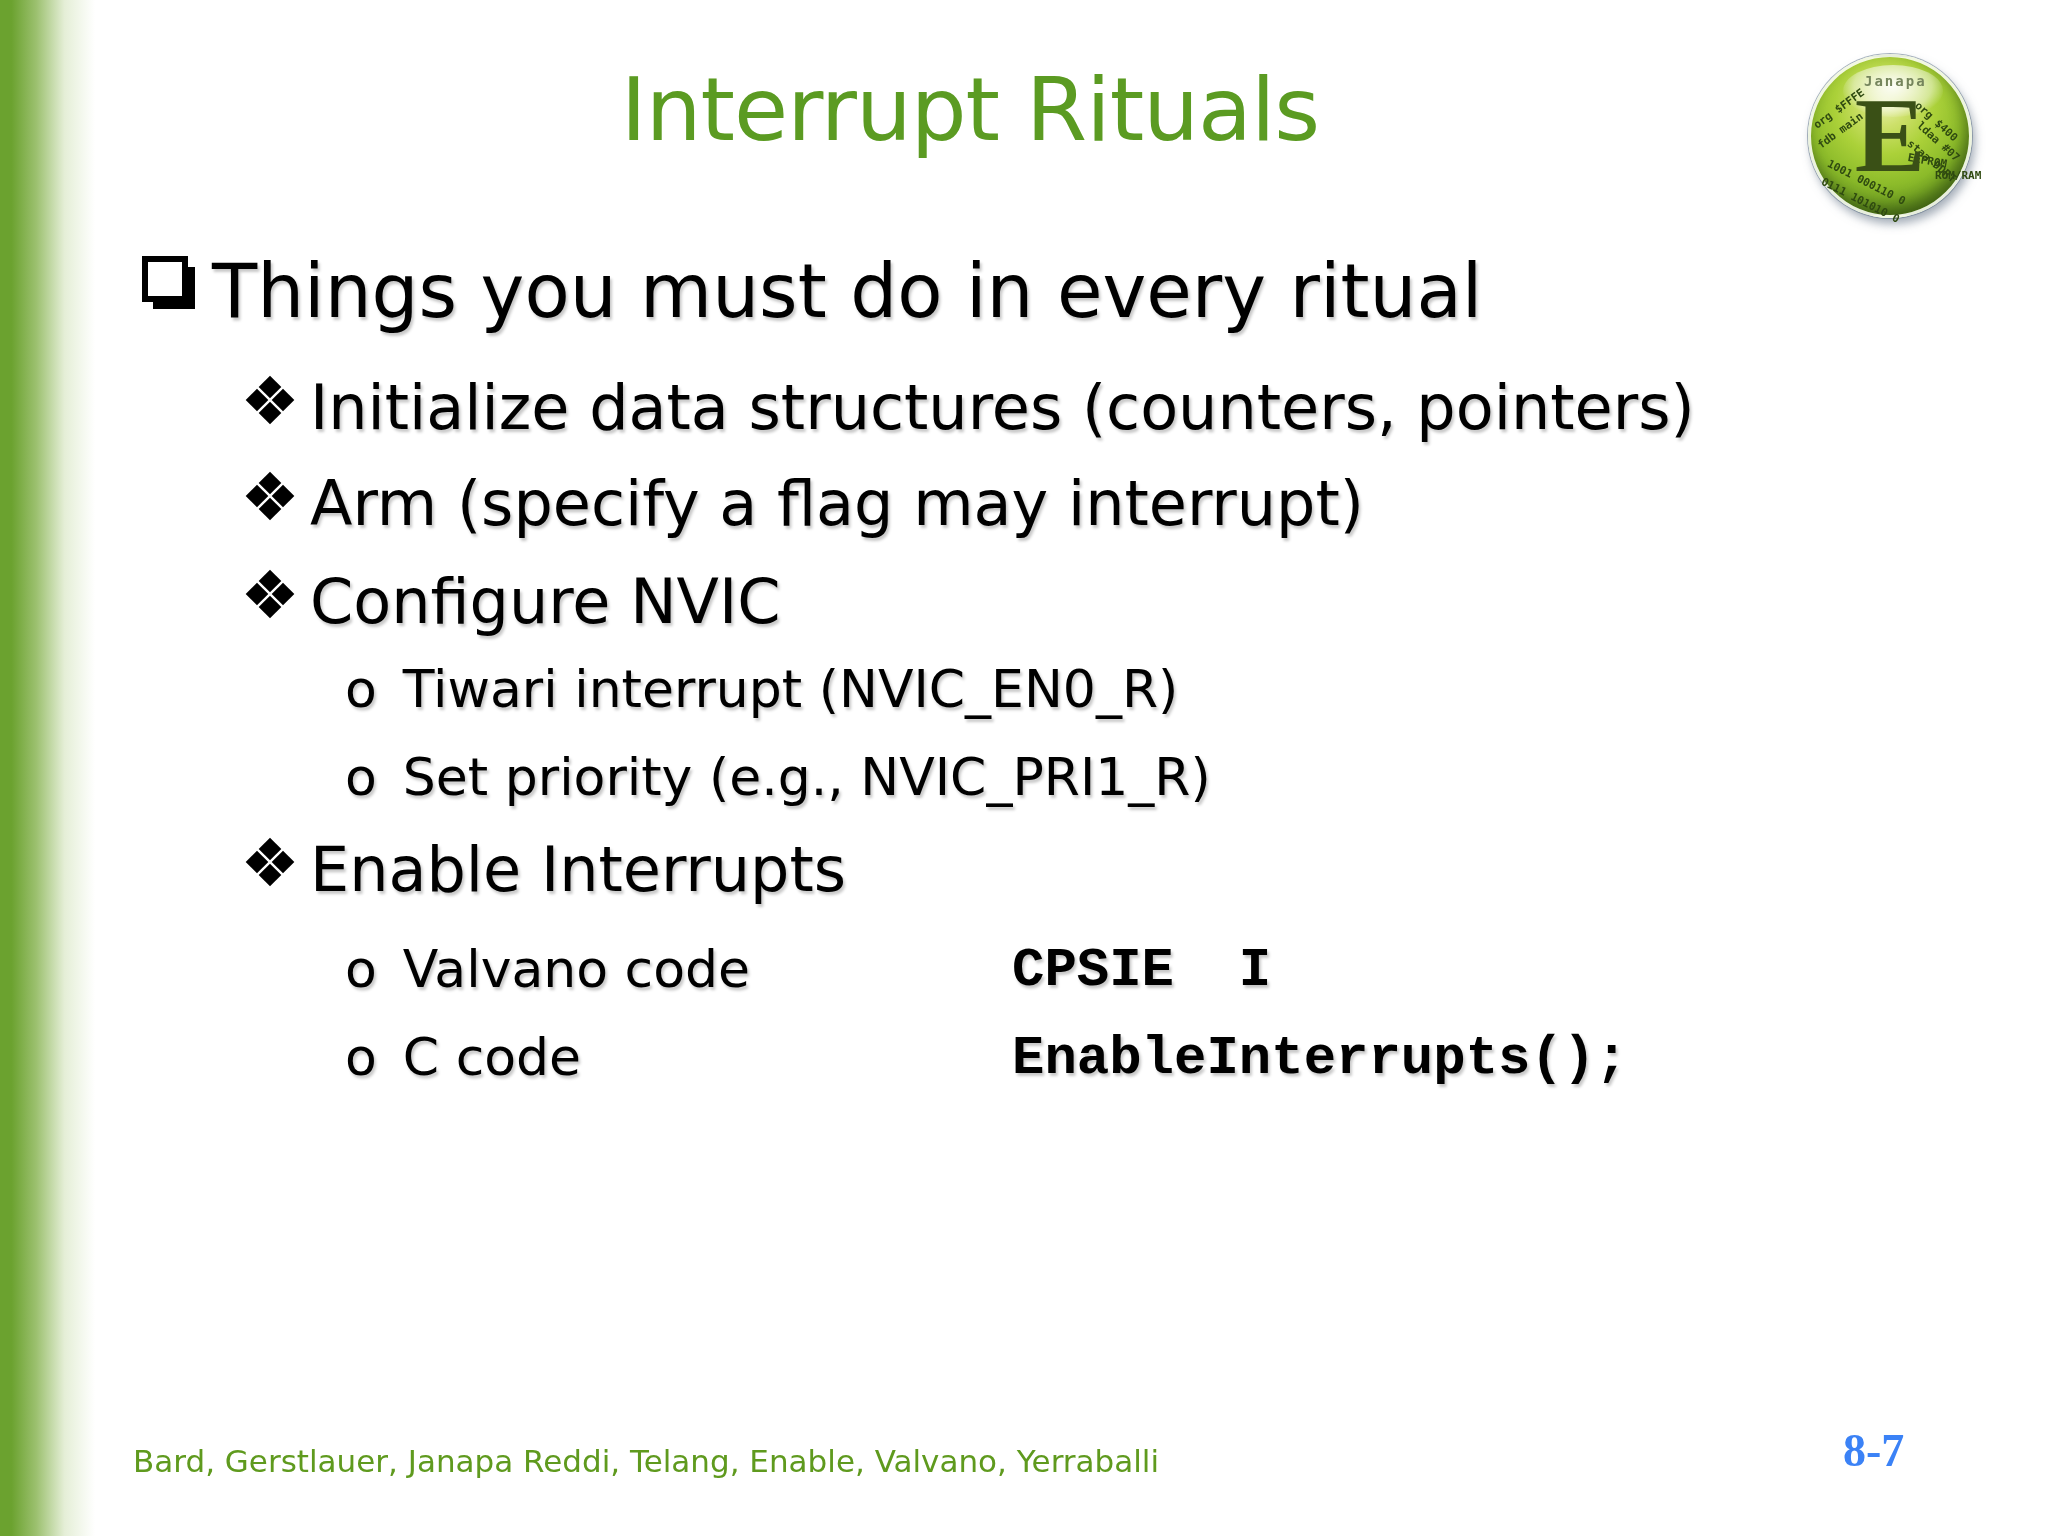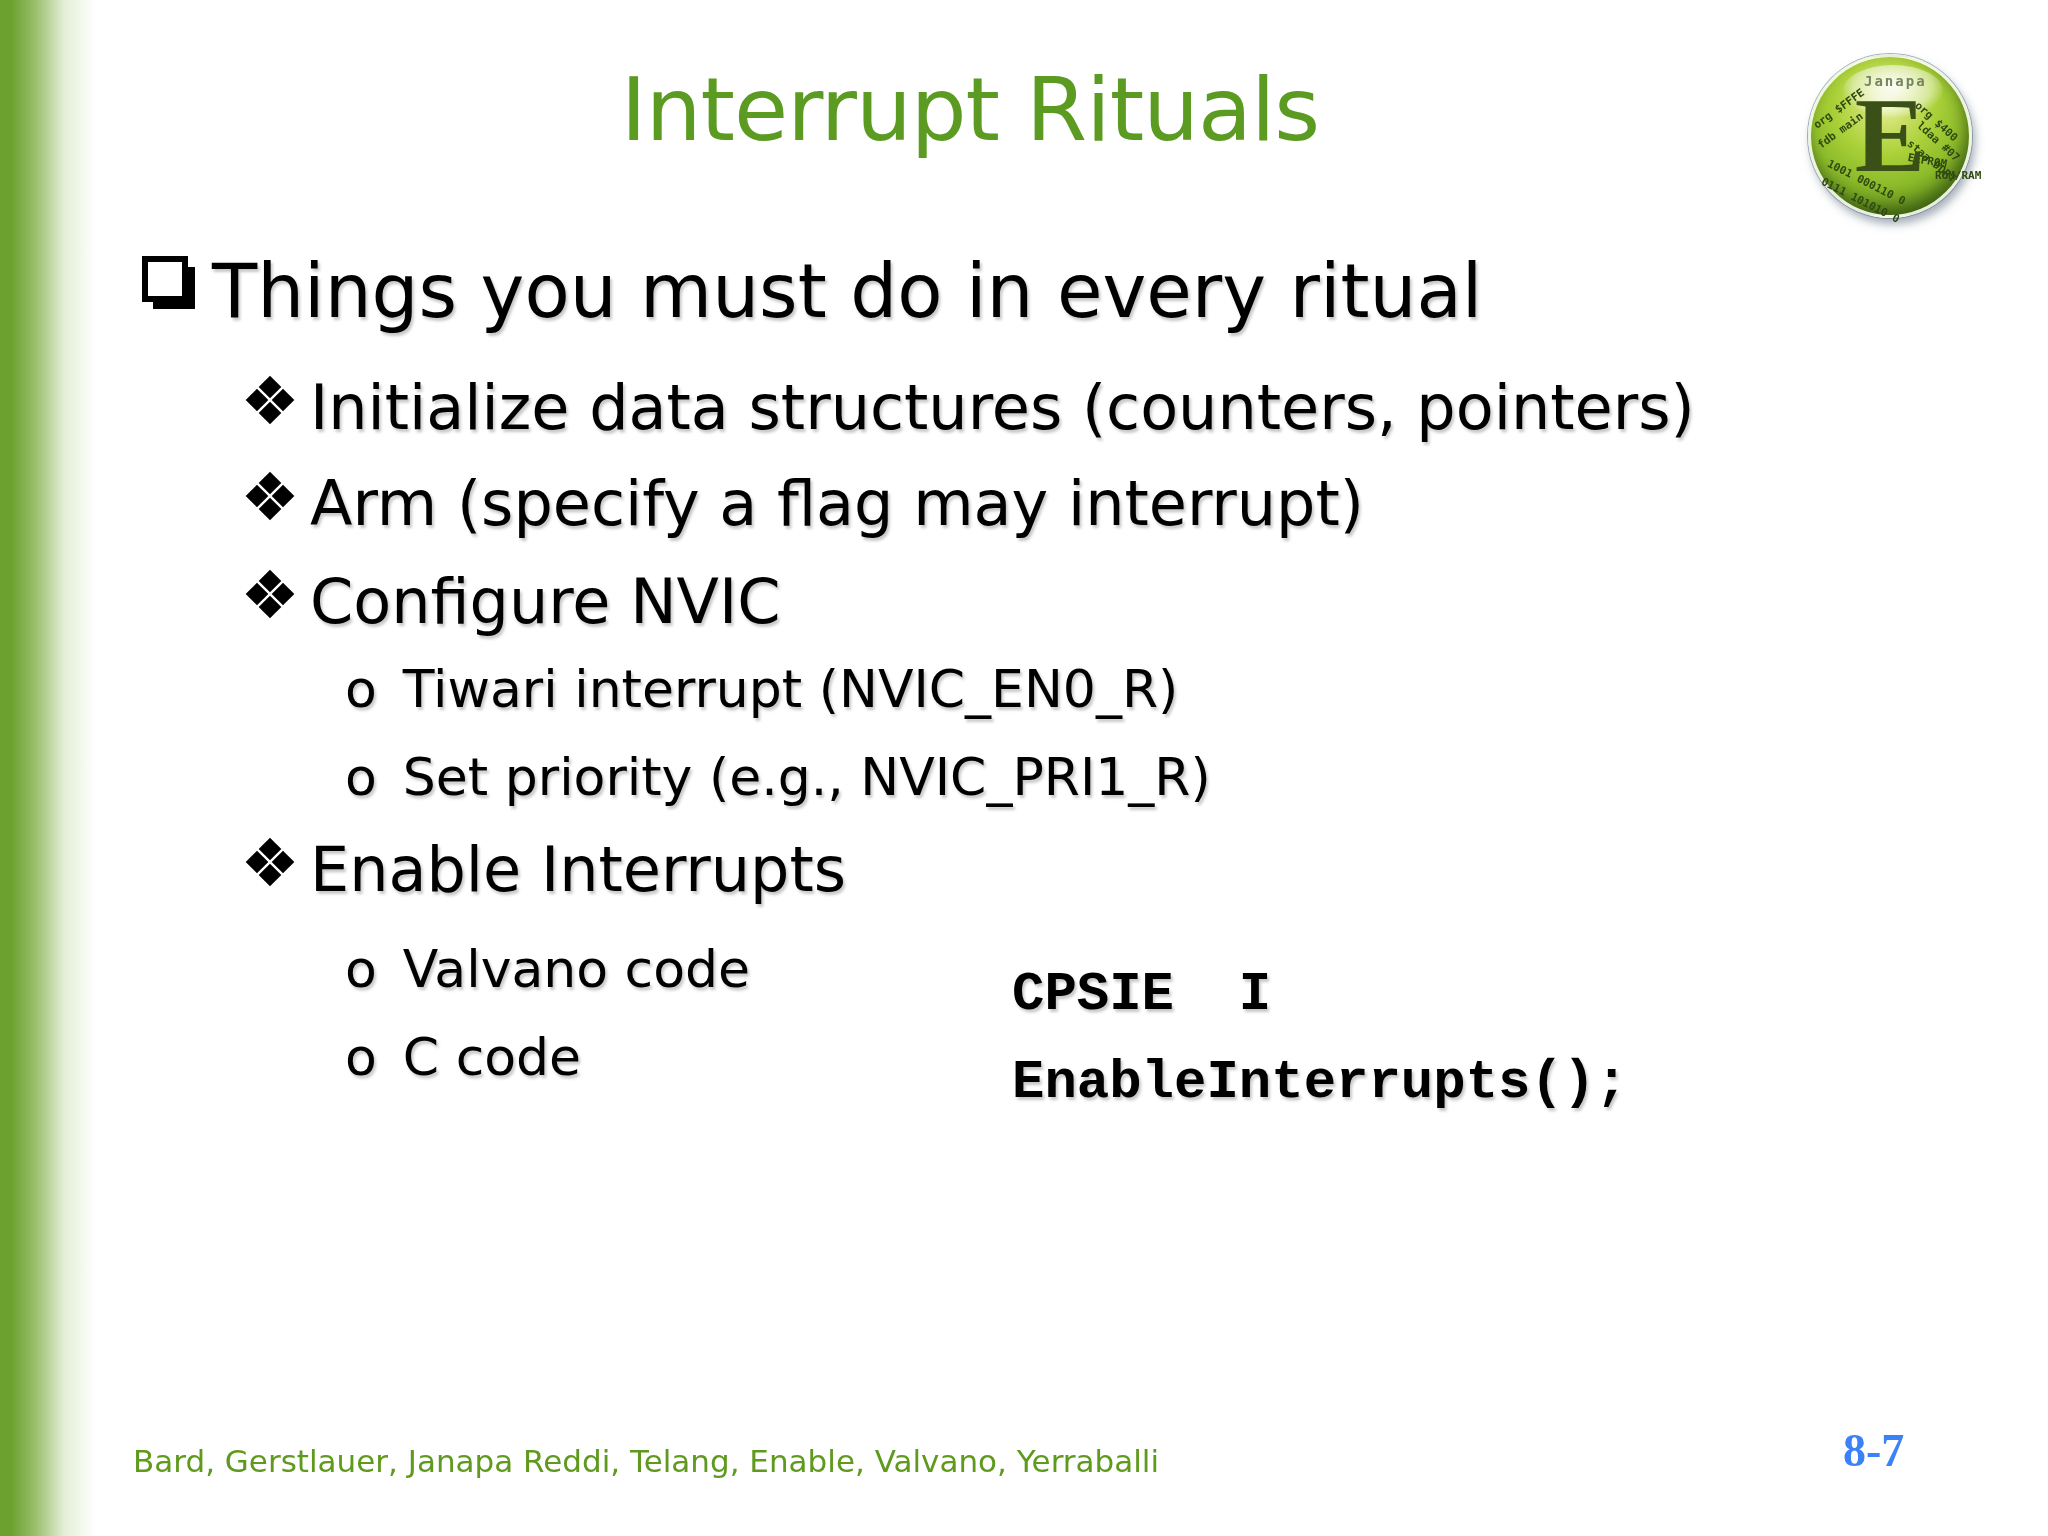--- a/index.html
+++ b/index.html
@@ -58,21 +58,21 @@
   .dm-bullet i { position:absolute; width:16px; height:16px; background:#000; transform:rotate(45deg); }
   .dm-bullet i:nth-child(1) { left:14px; top:1px; }
   .dm-bullet i:nth-child(2) { left:1px;  top:14px; }
   .dm-bullet i:nth-child(3) { left:27px; top:14px; }
   .dm-bullet i:nth-child(4) { left:14px; top:27px; }
   
   .o-bullet { display:inline-block; margin-right:26px; }
   
   .code { position:absolute; left:667px; top:0;
           font-family:"Liberation Mono","DejaVu Sans Mono",monospace;
-          font-weight:bold; font-size:54px; white-space:pre;margin-top:24px; }
+          font-weight:bold; font-size:54px; white-space:pre; }
   
   .authors { position:absolute; left:133px; top:1443px; font-size:31px; color:#5f9a1e; }
   .pagenum { position:absolute; left:1843px; top:1424px; font-size:46px; font-weight:bold;
              font-family:"Liberation Serif","DejaVu Serif",serif; color:#3b82f6; }
 </style>
 </head>
 <body>
 
 <div class="slide">
 

